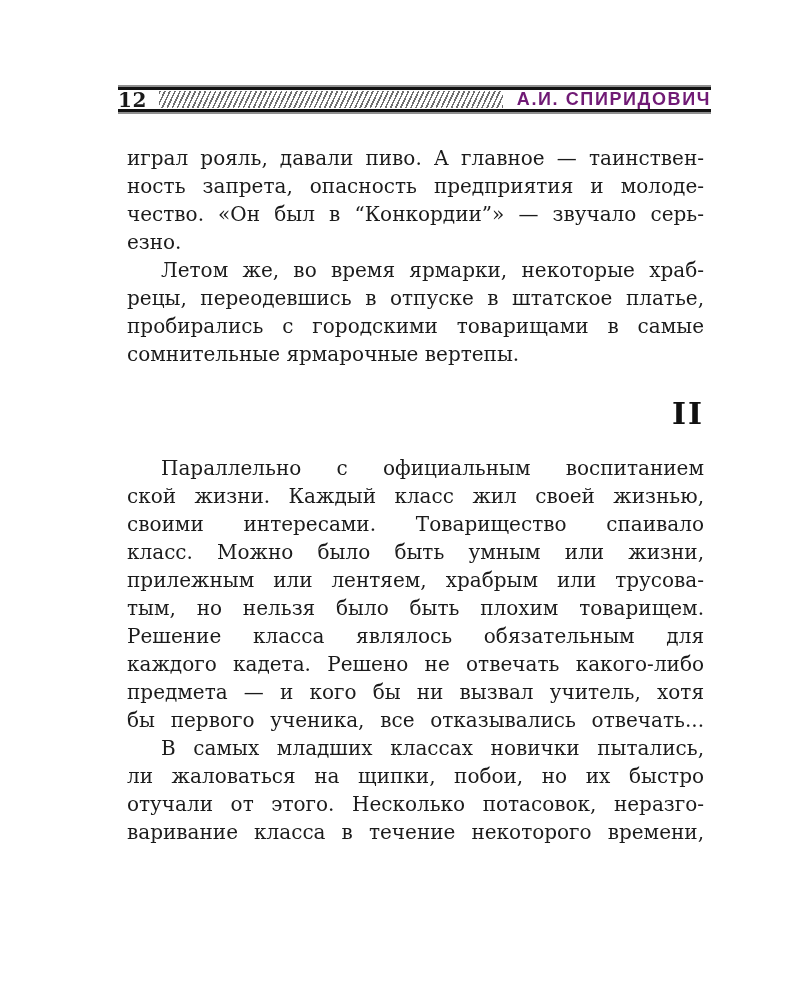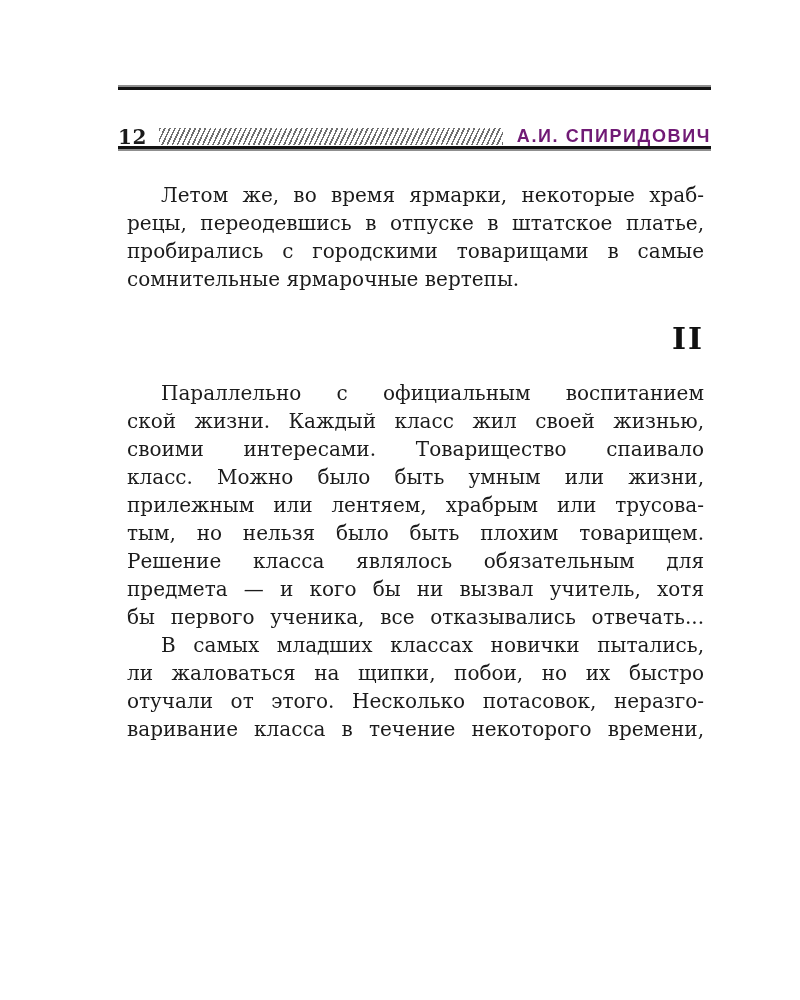--- a/index.html
+++ b/index.html
@@ -18,21 +18,20 @@
   .page-header {
     margin: 85px 89px 0 118px;
   }
   .rule-gray  { height: 2px; background: #8f8f8f; }
   .rule-black { height: 3px; background: #121212; }
   .header-row {
     display: flex;
     align-items: center;
     height: 19px;
     background: #ffffff;
-    margin-top: 37px;
   }
   .page-number {
     font-family: "DejaVu Serif", serif;
     font-weight: bold;
     font-size: 20px;
     color: #1a1a1a;
     white-space: nowrap;
     padding-right: 12px;
     letter-spacing: 0.5px;
   }
@@ -92,34 +91,41 @@
       <span class="page-number">12</span>
       <span class="hatch"></span>
       <span class="running-title">А.И. СПИРИДОВИЧ</span>
     </div>
     <div class="rule-black"></div>
     <div class="rule-gray"></div>
   </header>
 
   <main class="page-body" id="text-flow">
       <div>
+        <div class="line">играл рояль, давали пиво. А главное — таинствен-</div>
+        <div class="line">ность запрета, опасность предприятия и молоде-</div>
+        <div class="line">чество. «Он был в “Конкордии”» — звучало серь-</div>
+        <div class="line short-last">езно.</div>
+      </div>
+      <div>
         <div class="line first-indent">Летом же, во время ярмарки, некоторые храб-</div>
         <div class="line">рецы, переодевшись в отпуске в штатское платье,</div>
         <div class="line">пробирались с городскими товарищами в самые</div>
         <div class="line short-last">сомнительные ярмарочные вертепы.</div>
       </div>
       <div class="chapter-heading">II</div>
       <div>
         <div class="line first-indent">Параллельно с официальным воспитанием</div>
         <div class="line">ской жизни. Каждый класс жил своей жизнью,</div>
         <div class="line">своими интересами. Товарищество спаивало</div>
         <div class="line">класс. Можно было быть умным или жизни,</div>
         <div class="line">прилежным или лентяем, храбрым или трусова-</div>
         <div class="line">тым, но нельзя было быть плохим товарищем.</div>
         <div class="line">Решение класса являлось обязательным для</div>
+        <div class="line">каждого кадета. Решено не отвечать какого-либо</div>
         <div class="line">предмета — и кого бы ни вызвал учитель, хотя</div>
         <div class="line">бы первого ученика, все отказывались отвечать...</div>
       </div>
       <div>
         <div class="line first-indent">В самых младших классах новички пытались,</div>
         <div class="line">ли жаловаться на щипки, побои, но их быстро</div>
         <div class="line">отучали от этого. Несколько потасовок, неразго-</div>
         <div class="line">варивание класса в течение некоторого времени,</div>
       </div>
     </main>

